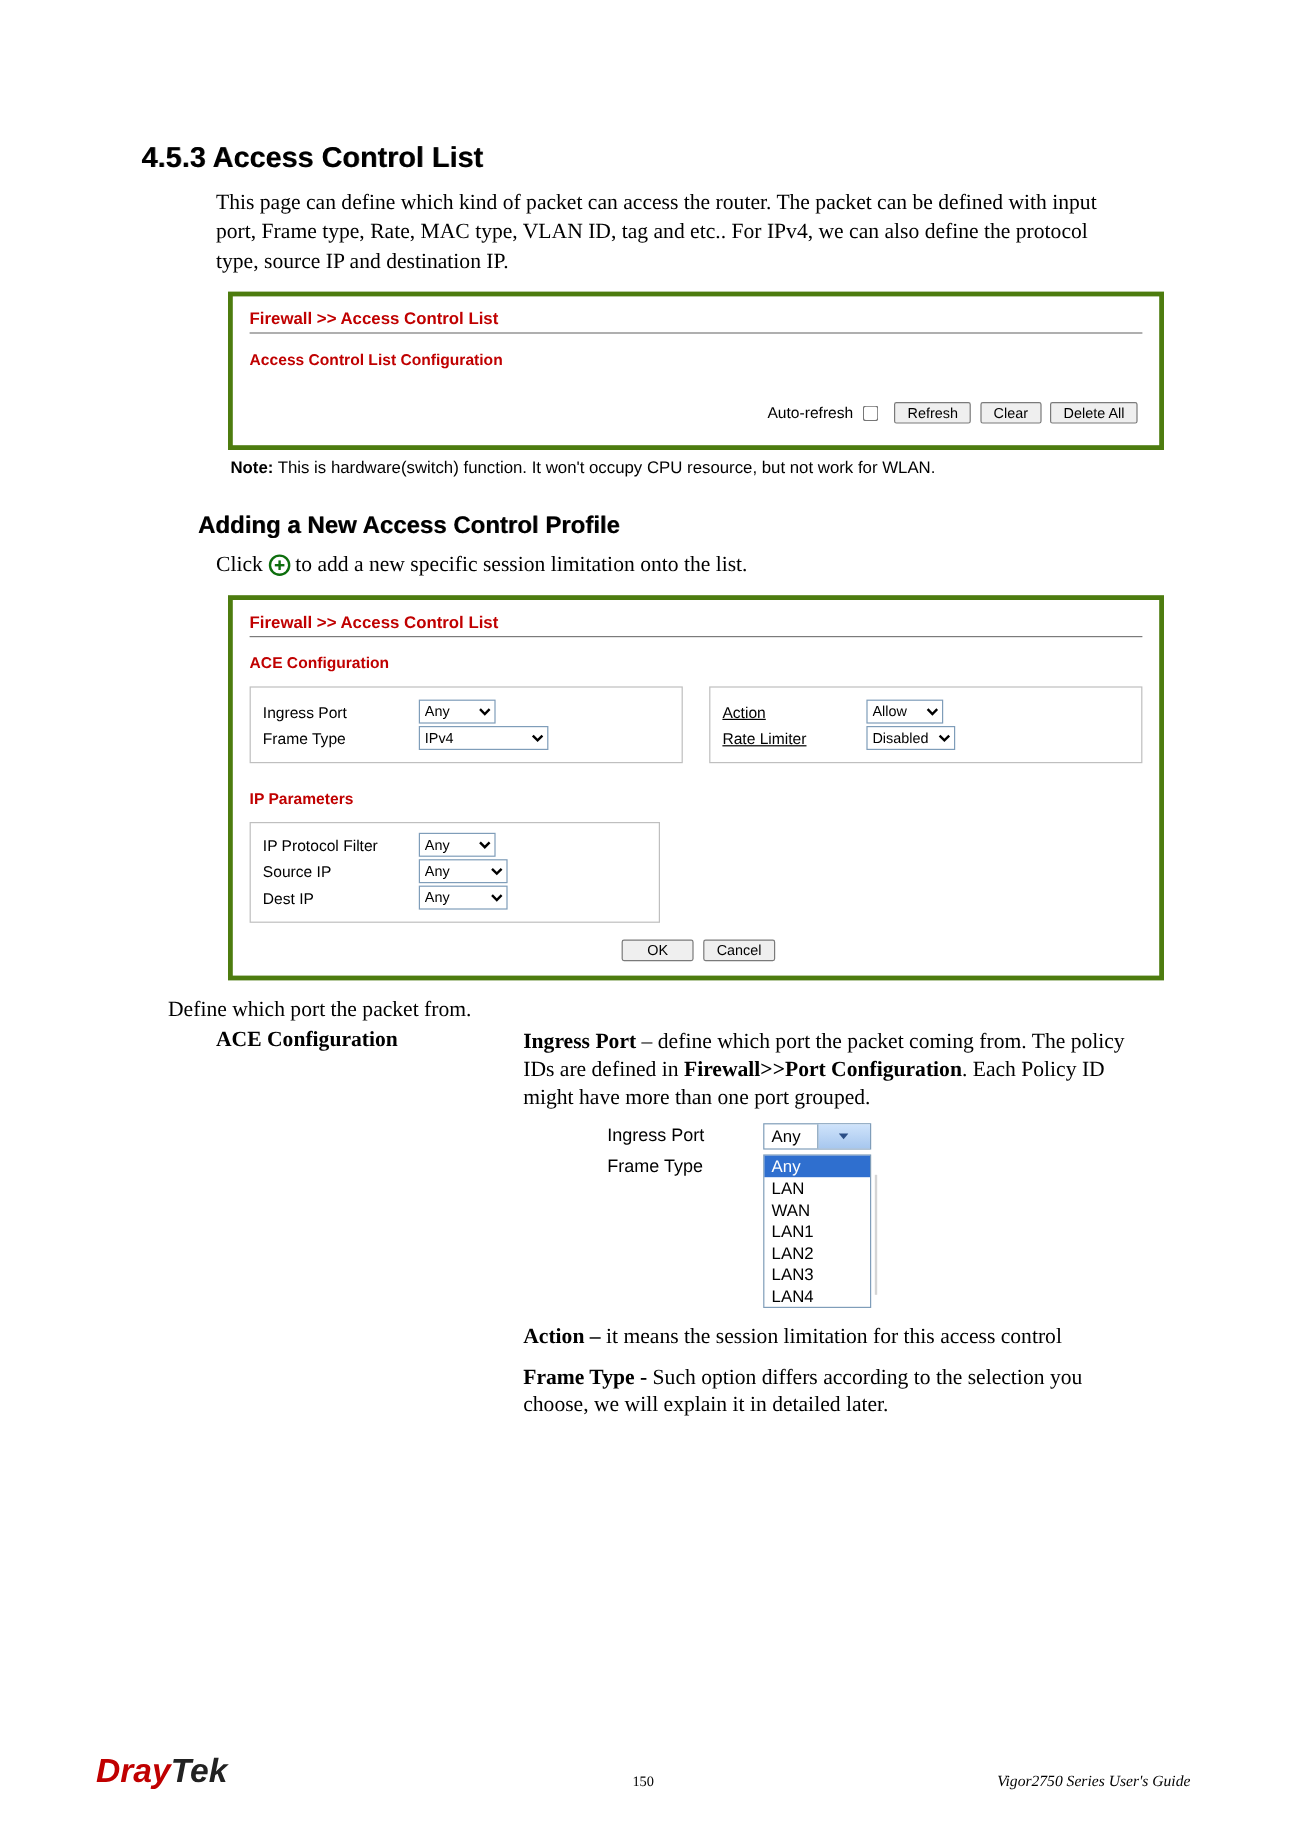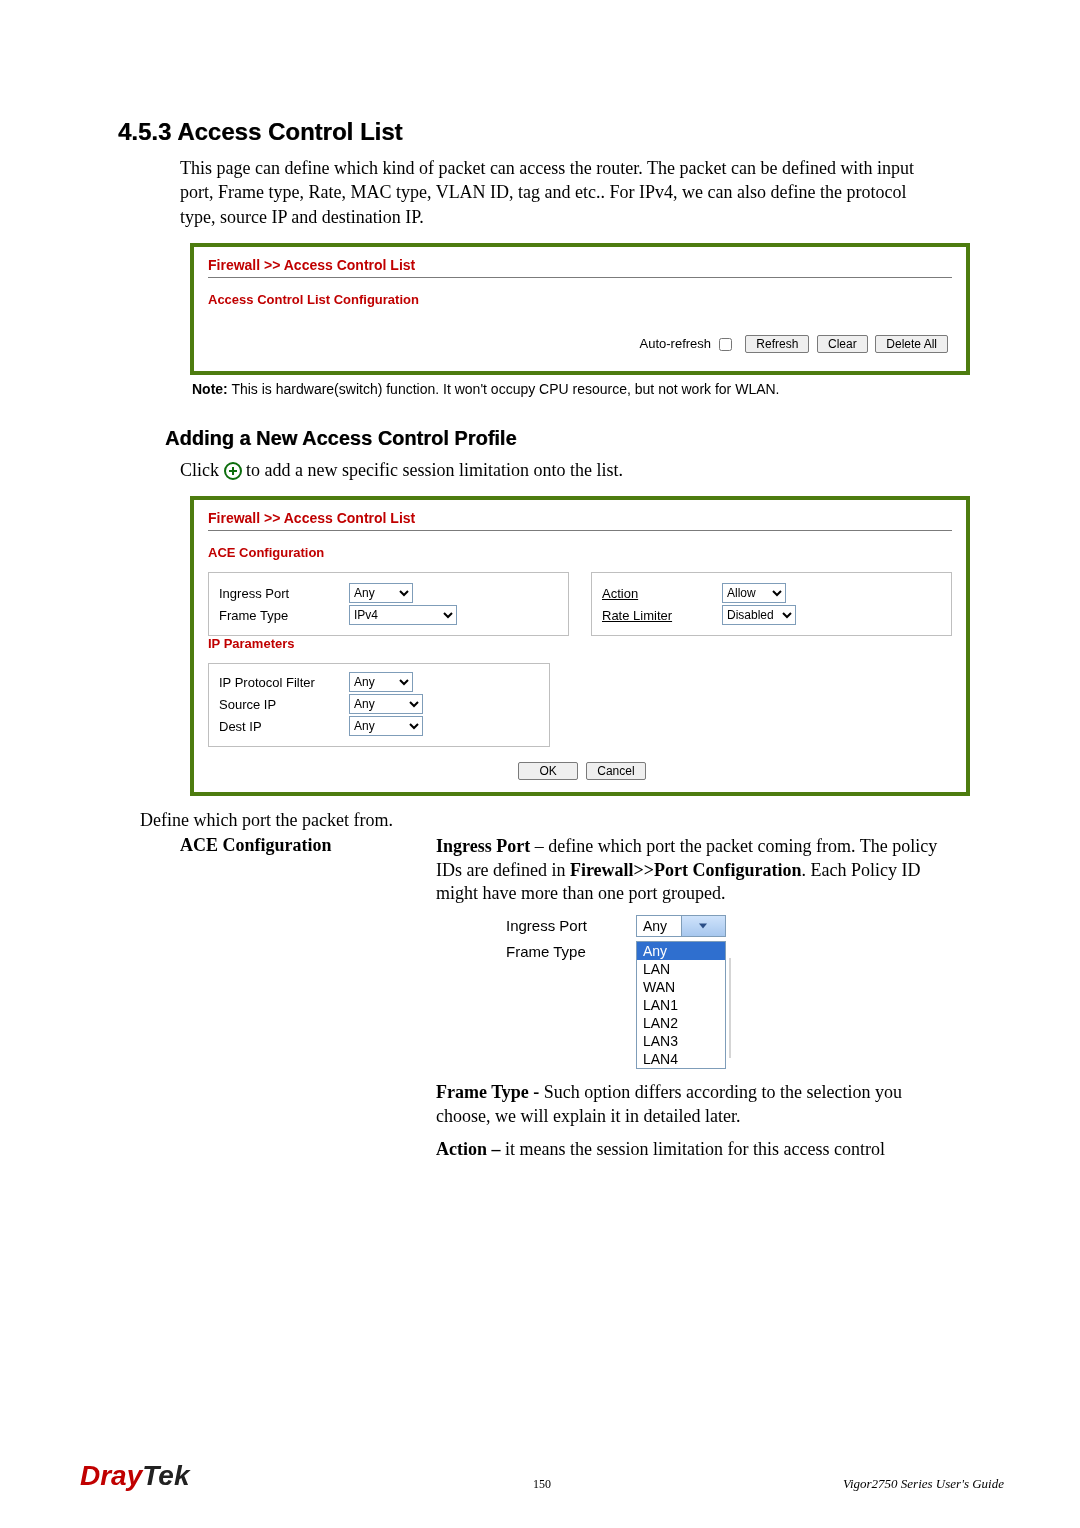--- a/index.html
+++ b/index.html
@@ -63,21 +63,21 @@
   .mini-open .combo { border: 1px solid #7f9db9; width: 90px; display: flex; align-items: center; height: 22px; }
   .mini-open .combo span { flex: 1; padding: 0 6px; font-size: 14px; }
   .mini-open .combo .arrow { width: 18px; height: 100%; border-left: 1px solid #7f9db9; background: linear-gradient(#cfe3fb,#a7c7ee); display: flex; align-items: center; justify-content: center; }
   .mini-open .combo .arrow svg { width: 8px; height: 6px; }
   .listbox { border: 1px solid #7f9db9; width: 90px; font-size: 14px; }
   .listbox .opt { padding: 0 6px; line-height: 18px; white-space: nowrap; }
   .listbox .opt.sel { background: #2f6fcf; color: #fff; }
   .scrolldot-r { position: relative; }
   .scrolldot-r::after { content: ""; position: absolute; right: -6px; top: 16px; bottom: 10px; width: 2px; background: #d5d5d5; }
 
-  .footer { position: absolute; left: 80px; right: 76px; bottom: 36px; display: flex; align-items: flex-end; justify-content: space-between; }
+  .footer { position: absolute; left: 80px; right: 88px; bottom: 36px; display: flex; align-items: flex-end; justify-content: space-between; }
   .logo { font-family: Arial, Helvetica, sans-serif; font-size: 28px; font-weight: bold; }
   .logo .d { color: #c00000; font-style: italic; }
   .logo .t { color: #222; font-style: italic; font-weight: 600; }
   .pgnum { font-size: 12px; position: absolute; left: 50%; transform: translateX(-50%); }
   .guide { font-style: italic; font-size: 13px; }
 </style>
 </head>
 <body>
 
 <div class="page">
@@ -140,21 +140,21 @@
             <span class="lab underline-lab" style="width:120px;">Action</span>
             <select class="sel w60"><option>Allow</option></select>
           </div>
           <div class="field">
             <span class="lab underline-lab" style="width:120px;">Rate Limiter</span>
             <select class="sel w80"><option>Disabled</option></select>
           </div>
         </div>
       </div>
 
-      <div class="subhead" style="">IP Parameters</div>
+      <div class="subhead" style="margin-top:22px;">IP Parameters</div>
       <div class="paramsbox">
         <div class="field">
           <span class="lab">IP Protocol Filter</span>
           <select class="sel w60"><option>Any</option></select>
         </div>
         <div class="field">
           <span class="lab">Source IP</span>
           <select class="sel w60" style="width:74px;"><option>Any</option></select>
         </div>
         <div class="field">
@@ -199,24 +199,24 @@
             <div class="opt">WAN</div>
             <div class="opt">LAN1</div>
             <div class="opt">LAN2</div>
             <div class="opt">LAN3</div>
             <div class="opt">LAN4</div>
           </div>
         </div>
       </div>
 
       <p>
-        <b>Frame Type - </b><span>Such option differs according to the selection you choose, we will explain it in detailed later.</span>
+        <b>Action – </b><span>it means the session limitation for this access control</span>
       </p>
       <p>
-        <b>Action – </b><span>it means the session limitation for this access control</span>
+        <b>Frame Type - </b><span>Such option differs according to the selection you choose, we will explain it in detailed later.</span>
       </p>
     </div>
   </div>
 
   <div class="footer">
     <div class="logo">
       <span class="d">Dray</span><span class="t">Tek</span>
     </div>
     <div class="pgnum">150</div>
     <div class="guide">Vigor2750  Series  User's  Guide</div>

